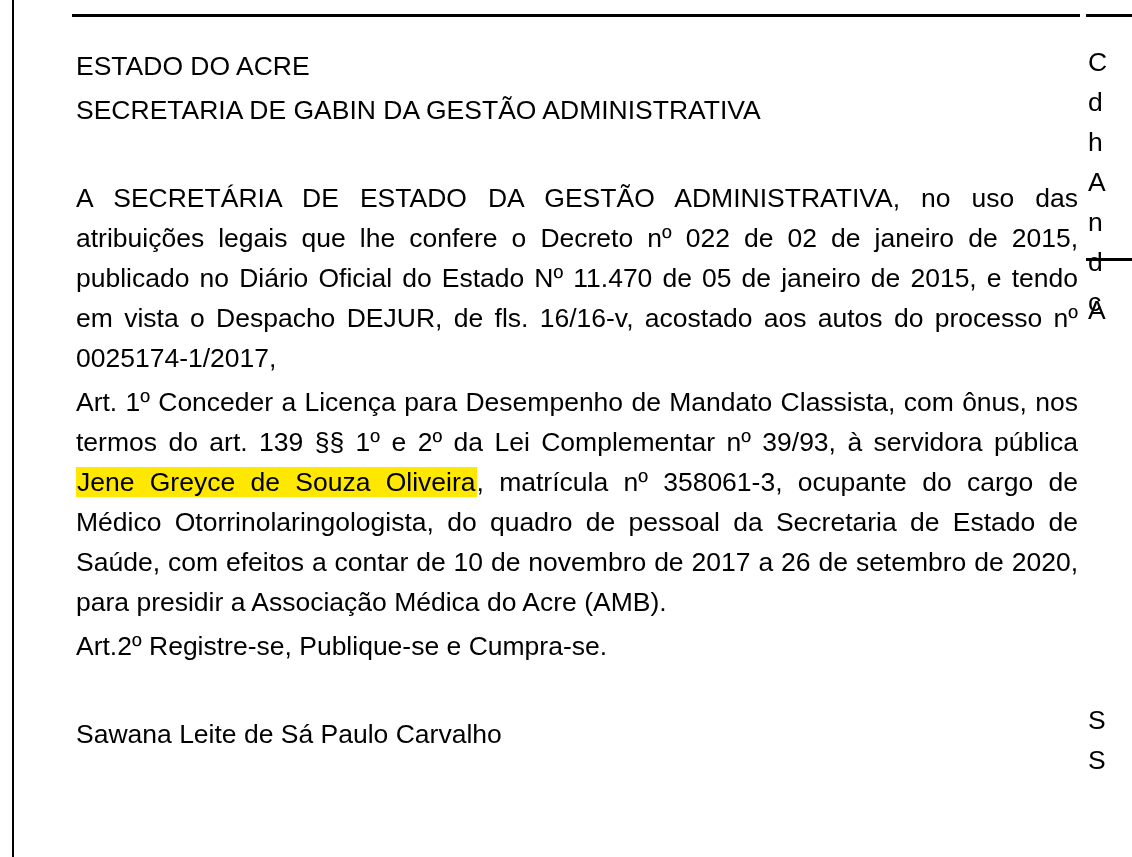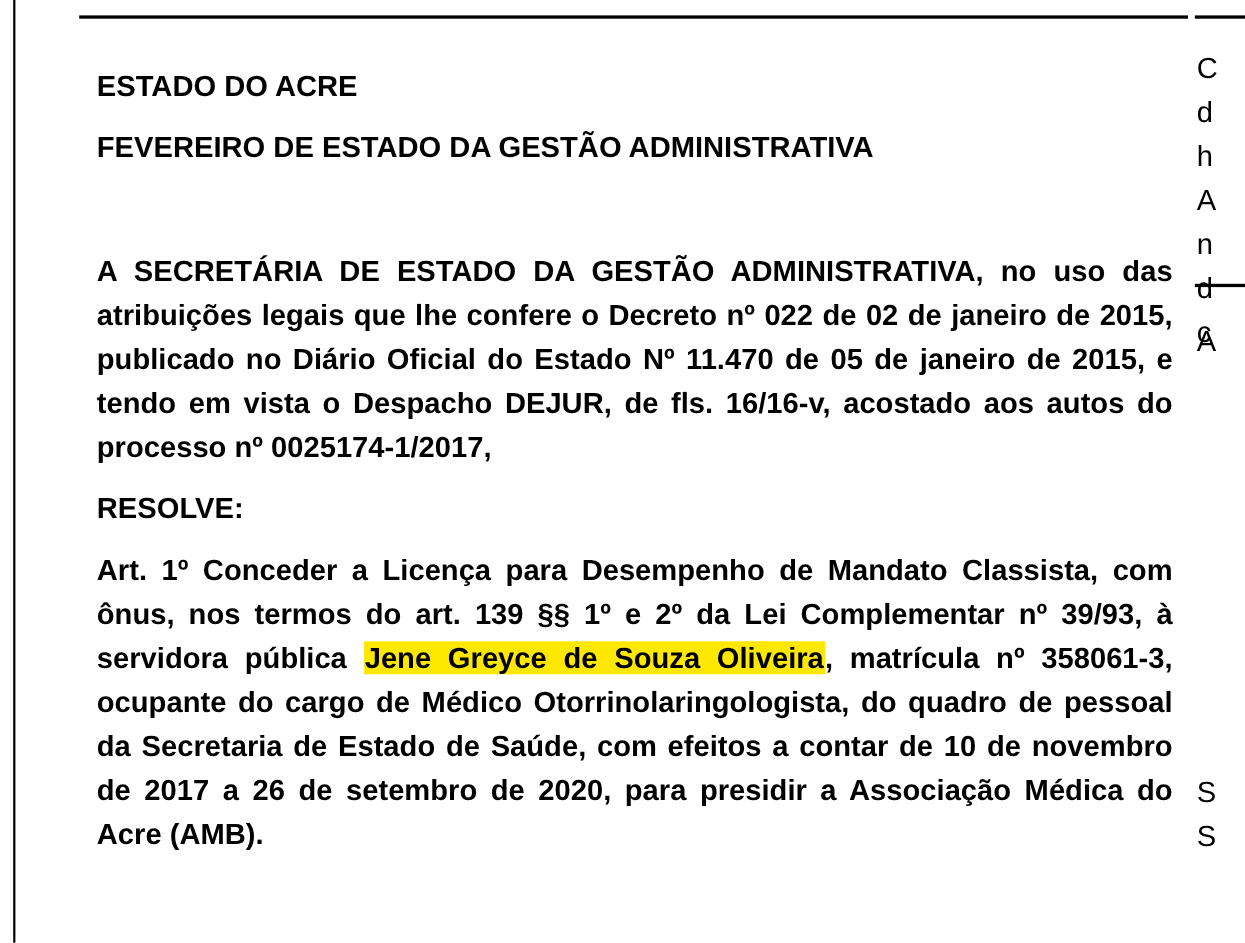--- a/index.html
+++ b/index.html
@@ -54,24 +54,23 @@
     position: absolute;
     left: 0;
     top: 42px;
     width: 1010px;
     font-size: 26.5px;
     line-height: 40px;
     color: #000000;
   }
 
   .para {
-    margin: 16px;
+    margin: 4px;
     text-align: justify;
     text-justify: inter-word;
-    font-weight: bold;
   }
   .para.no-justify {
     text-align: left;
   }
   .spacer {
     height: 40px;
   }
   .highlight {
     background: #ffe800;
     padding: 0 1px;
@@ -133,34 +132,35 @@
 
   <div class="left-gutter"></div>
 
   <div class="column-main">
 
     <div class="rule-top"></div>
 
     <div class="body-text">
 
       <p class="para no-justify">ESTADO DO ACRE</p>
-      <p class="para no-justify">FEVEREIRO DE ESTADO DA GESTÃO ADMINISTRATIVA</p>
+      <p class="para no-justify">SECRETARIA DE GABIN DA GESTÃO ADMINISTRATIVA</p>
 
       <div class="spacer"></div>
 
 
       <p class="para">A SECRETÁRIA DE ESTADO DA GESTÃO ADMINISTRATIVA, no uso das atribuições legais que lhe confere o Decreto nº 022 de 02 de janeiro de 2015, publicado no Diário Oficial do Estado Nº 11.470 de 05 de janeiro de 2015, e tendo em vista o Despacho DEJUR, de fls. 16/16-v, acostado aos autos do processo nº 0025174-1/2017,</p>
 
-      <p class="para no-justify">RESOLVE:</p>
 
       <p class="para"><span>Art. 1º Conceder a Licença para Desempenho de Mandato Classista, com ônus, nos termos do art. 139 §§ 1º e 2º da Lei Complementar nº 39/93, à servidora pública </span><span class="highlight">Jene Greyce de Souza Oliveira</span><span>, matrícula nº 358061-3, ocupante do cargo de Médico Otorrinolaringologista, do quadro de pessoal da Secretaria de Estado de Saúde, com efeitos a contar de 10 de novembro de 2017 a 26 de setembro de 2020, para presidir a Associação Médica do Acre (AMB).</span></p>
 
+      <p class="para no-justify">Art.2º Registre-se, Publique-se e Cumpra-se.</p>
 
       <div class="spacer"></div>
 
+      <p class="para no-justify">Sawana Leite de Sá Paulo Carvalho</p>
 
     </div>
   </div>
 
   <div class="column-right">
     <div class="rule-top-r"></div>
     <div class="col-r-text">C
 d
 h
 A

